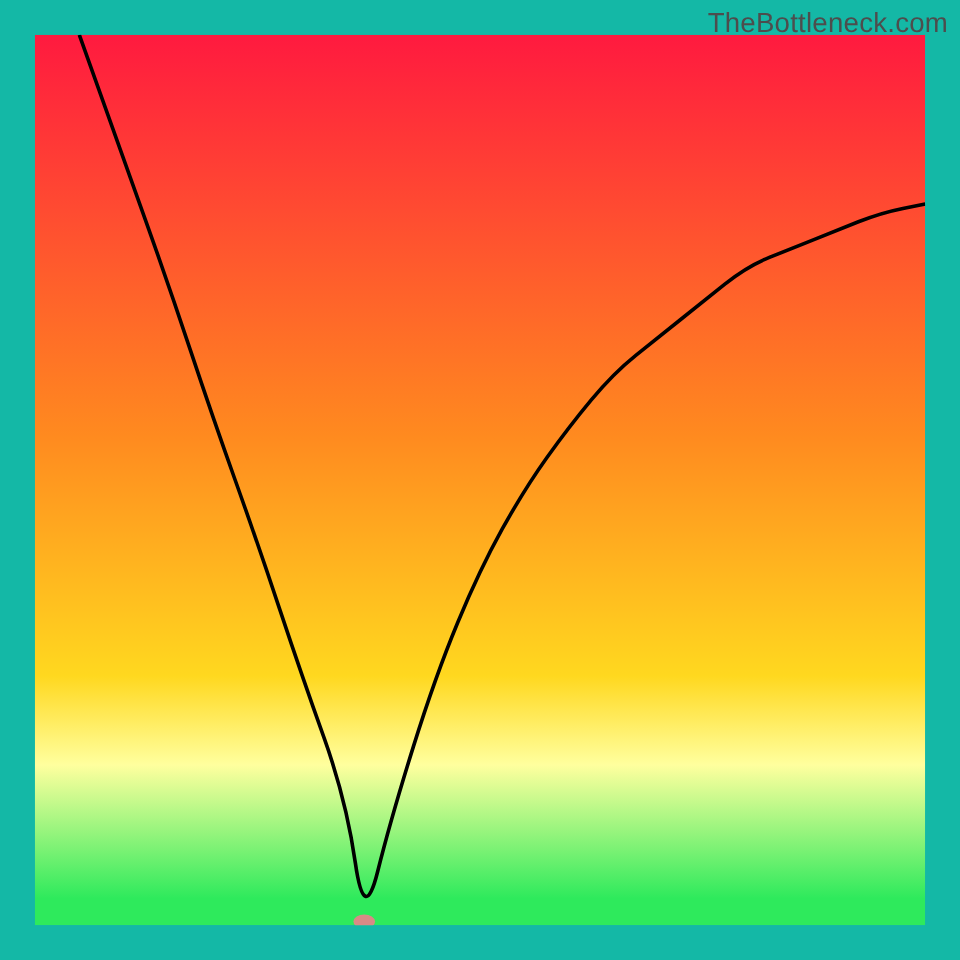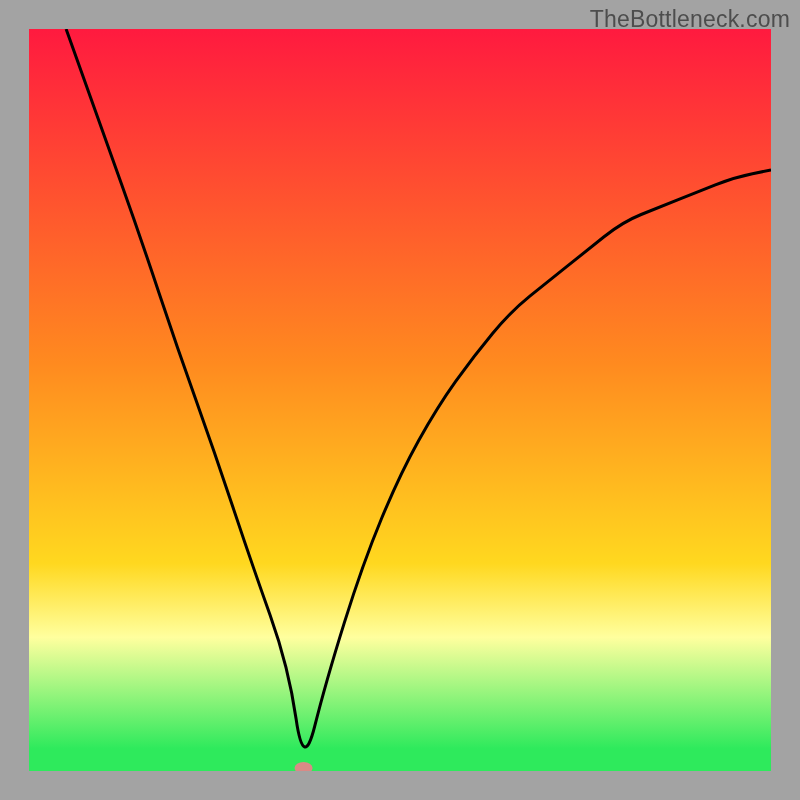--- a/index.html
+++ b/index.html
@@ -8,21 +8,21 @@
     width: 800px;
     height: 800px;
     background: #000;
     font-family: Arial, Helvetica, sans-serif;
     overflow: hidden;
   }
   .frame {
     position: relative;
     width: 800px;
     height: 800px;
-    background: #a3a3a3;
+    background: #14b8a6;
   }
   .plot-area {
     position: absolute;
     left: 29px;
     top: 29px;
     width: 742px;
     height: 742px;
     
   }
   .watermark {

